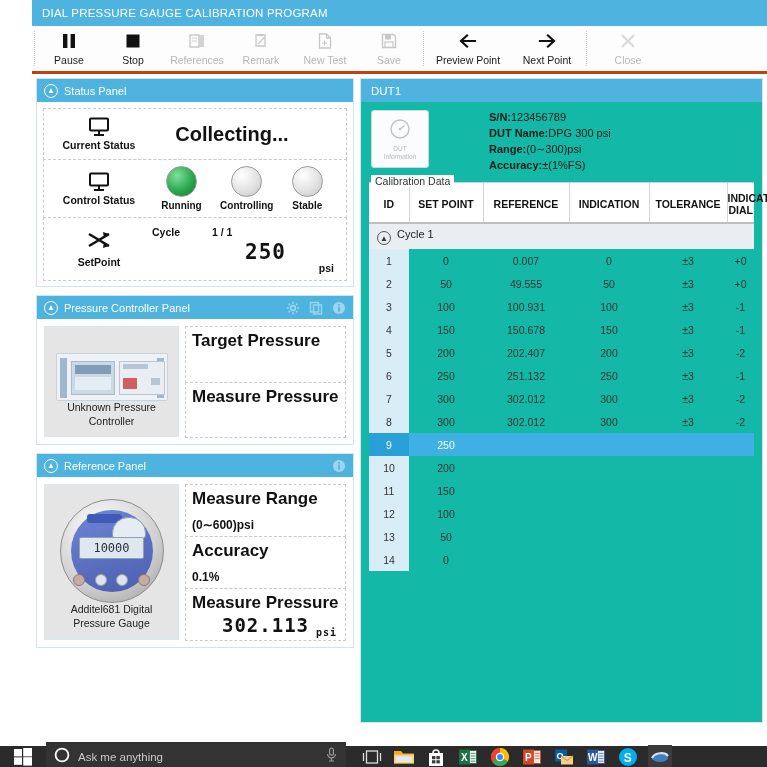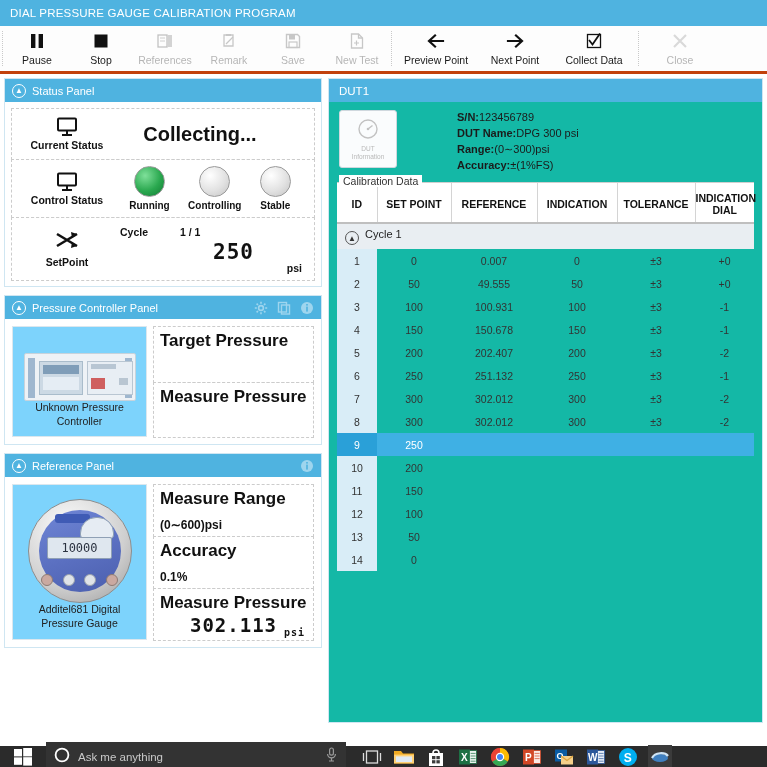--- a/index.html
+++ b/index.html
@@ -2,21 +2,21 @@
 <html><head>
 <meta charset="utf-8">
 <style>
   * { box-sizing: border-box; margin: 0; padding: 0; }
   html, body {
     width: 767px; height: 767px;
     font-family: "Liberation Sans", sans-serif;
     background: #ffffff;
     overflow: hidden;
   }
-  #app { position: relative; width: 767px; height: 767px; background:#fff; }
+  #app { position: relative; width: 767px; height: 767px; background:#fff;padding-left:32px; }
 
   
   .titlebar {
     height: 26px; background: #4FB3E0; color:#fff;
     display:flex; align-items:center; padding-left:10px;
     font-size: 11.5px; letter-spacing:.2px;
   }
 
   
   .toolbar {
@@ -79,21 +79,21 @@
   .sp-cyclev { position:absolute; left:66px; top:2px; font-size:10.5px; font-weight:bold; color:#111; }
   .sp-val {
     position:absolute; right:52px; top:16px; font-size:21px; font-weight:bold;
     font-family:"DejaVu Sans Mono", monospace; letter-spacing:1px; color:#111;
   }
   .sp-unit { position:absolute; right:4px; bottom:0px; font-size:10.5px; font-weight:bold; color:#111; }
 
   
   .dev-body { display:flex; padding:7px; gap:6px; }
   .dev-card {
-    width:135px; border:1px solid #dbe7ee; background:#7dd3fc;
+    width:135px; border:1px solid #dbe7ee; background:#e5e5e5;
     display:flex; flex-direction:column; align-items:center; justify-content:space-between;
     padding:8px 4px;
   }
   .dev-card .cap { font-size:10.5px; color:#222; text-align:center; line-height:1.3; }
   .dev-fields { flex:1; display:flex; flex-direction:column; }
   .fld { border:1px dashed #cccccc; padding:4px 6px; margin-bottom:-1px; flex:1;
          display:flex; flex-direction:column; }
   .fld .fname { font-size:17px; font-weight:bold; color:#111; }
   .fld .fval { margin-top:auto; text-align:left; font-size:12px; font-weight:bold; color:#111; }
   .fld .fval.big {
@@ -227,68 +227,59 @@
             <path d="M6 2 h5 v2 h-5 z" fill="#666"></path>
             <path d="M6 12 L13 5" stroke="#666" stroke-width="1.2"></path>
           </svg>
       </span>
       <span class="lb">Remark</span>
     </div>
 
     <div class="tb-btn disabled">
       <span class="ic">
         <svg width="18" height="18" viewBox="0 0 18 18">
+            <path d="M3.5 2 h7 l4 4 v10 h-11 z" fill="none" stroke="#666" stroke-width="1.3"></path>
+            <path d="M10.5 2 v4 h4" fill="none" stroke="#666" stroke-width="1.3"></path>
+            <path d="M6 11 h5 M8.5 8.5 v5" stroke="#666" stroke-width="1.2"></path>
+          </svg>
+      </span>
+      <span class="lb">New Test</span>
+    </div>
+
+    <div class="tb-btn disabled">
+      <span class="ic">
+        <svg width="18" height="18" viewBox="0 0 18 18">
             <path d="M2.5 2.5 h11 l2 2 v11 h-13 z" fill="none" stroke="#666" stroke-width="1.4"></path>
             <rect x="5" y="2.5" width="6" height="5" fill="#666"></rect>
             <rect x="5" y="10" width="8" height="5.5" fill="none" stroke="#666" stroke-width="1.2"></rect>
           </svg>
       </span>
       <span class="lb">Save</span>
     </div>
 
-    <div class="tb-btn disabled">
-      <span class="ic">
-        <svg width="18" height="18" viewBox="0 0 18 18">
-            <path d="M3.5 2 h7 l4 4 v10 h-11 z" fill="none" stroke="#666" stroke-width="1.3"></path>
-            <path d="M10.5 2 v4 h4" fill="none" stroke="#666" stroke-width="1.3"></path>
-            <path d="M6 11 h5 M8.5 8.5 v5" stroke="#666" stroke-width="1.2"></path>
-          </svg>
-      </span>
-      <span class="lb">New Test</span>
-    </div>
-
     <div class="tb-sep"></div>
 
     <div class="tb-btn" style="width:84px">
       <span class="ic">
         <svg width="20" height="18" viewBox="0 0 20 18">
             <path d="M17 9 H4 M9 3.5 L3 9 L9 14.5" stroke="#111" stroke-width="2.2" fill="none" stroke-linecap="square"></path>
           </svg>
       </span>
       <span class="lb">Preview Point</span>
     </div>
 
     <div class="tb-btn" style="width:74px">
       <span class="ic">
         <svg width="20" height="18" viewBox="0 0 20 18">
             <path d="M3 9 H16 M11 3.5 L17 9 L11 14.5" stroke="#111" stroke-width="2.2" fill="none" stroke-linecap="square"></path>
           </svg>
       </span>
       <span class="lb">Next Point</span>
     </div>
 
-    <div class="tb-btn" style="width:84px">
-      <span class="ic">
-        <svg width="18" height="18" viewBox="0 0 18 18">
-            <rect x="2.5" y="2.5" width="13" height="13" fill="none" stroke="#111" stroke-width="1.3"></rect>
-            <path d="M4 8 L7.5 12.5 L15 1.5" stroke="#111" stroke-width="1.8" fill="none"></path>
-          </svg>
-      </span>
-      <span class="lb">Collect Data</span>
-    </div>
 
     <div class="tb-sep"></div>
 
     <div class="tb-btn disabled" style="width:78px">
       <span class="ic">
         <svg width="18" height="18" viewBox="0 0 18 18">
             <path d="M3 3 L15 15 M15 3 L3 15" stroke="#999" stroke-width="2.2"></path>
           </svg>
       </span>
       <span class="lb">Close</span>

